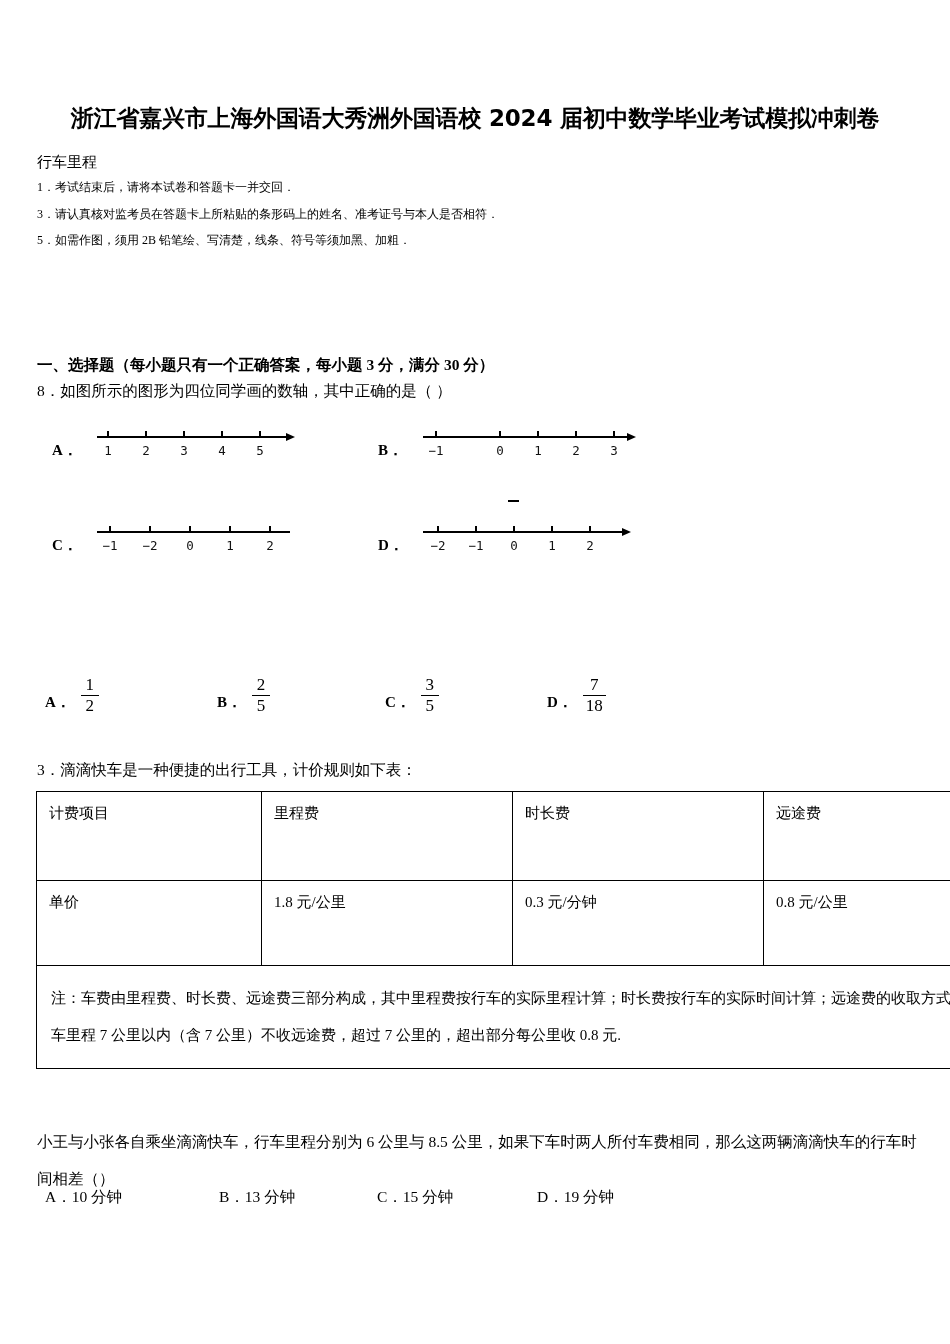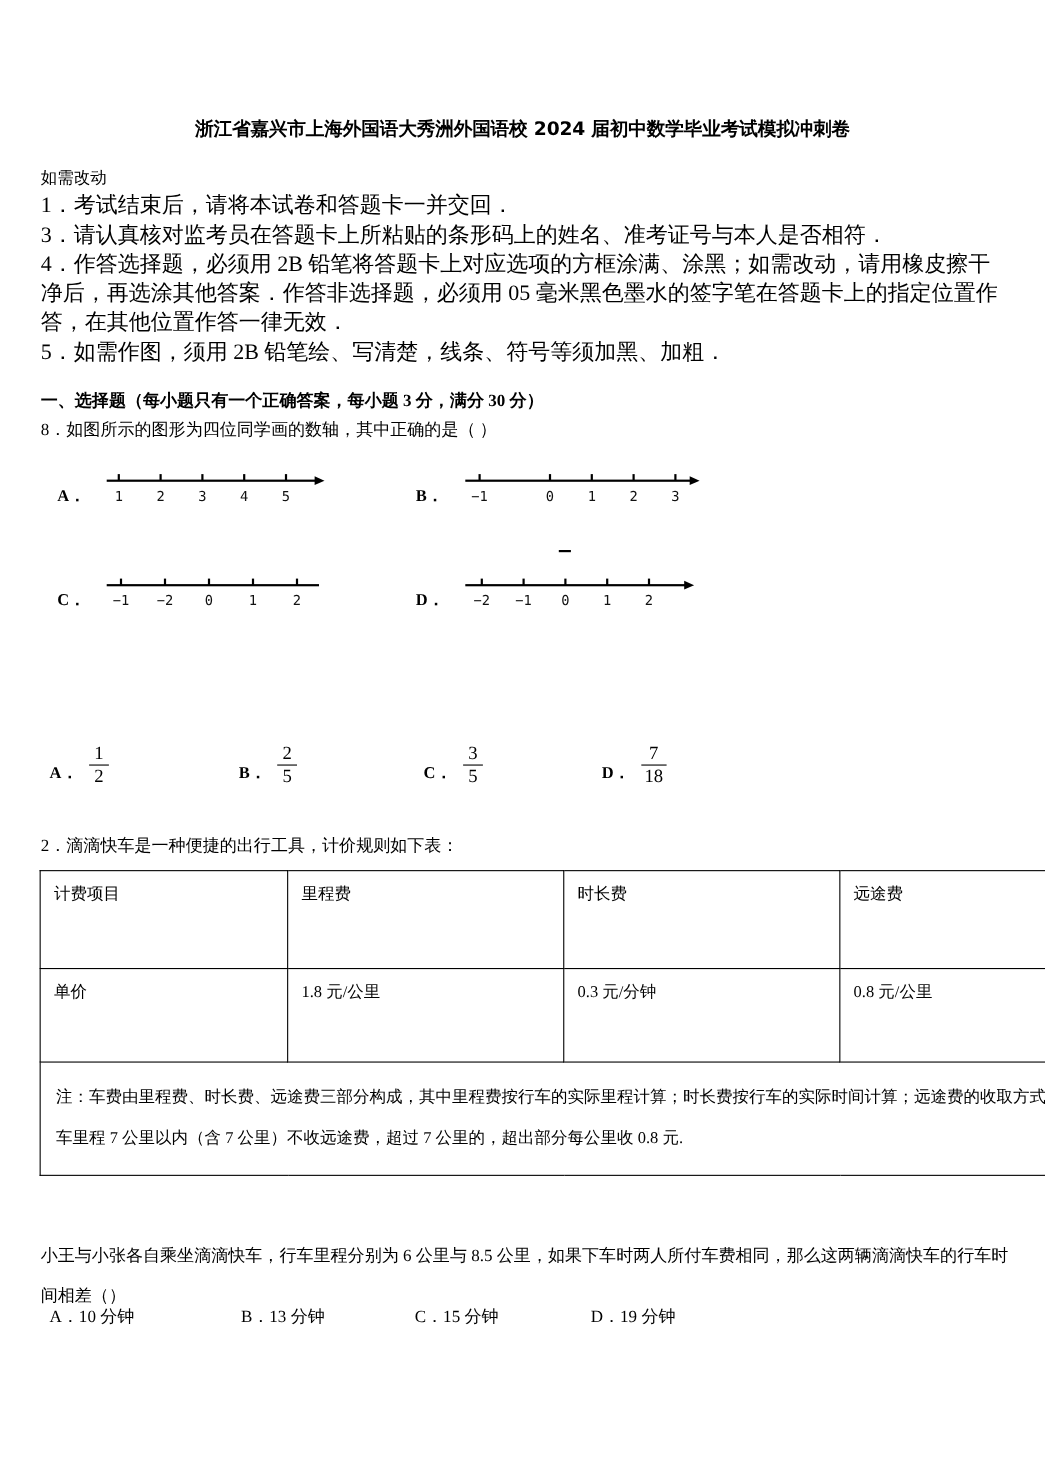--- a/index.html
+++ b/index.html
@@ -25,41 +25,41 @@
 
   
   .doc-title {
     position: absolute;
     left: 50px;
     top: 104px;
     width: 850px;
     text-align: center;
     font-family: "DejaVu Sans", "Liberation Sans", sans-serif;
     font-weight: bold;
-    font-size: 17px;
+    font-size: 23px;
     letter-spacing: -0.2px;
     white-space: nowrap;
     line-height: 28px;
   }
 
   
   .notice {
     position: absolute;
     left: 37px;
     top: 150px;
     width: 880px;
     font-size: 15px;
     line-height: 26.5px;
   }
   .notice .n-head {
     font-size: 15px;
     line-height: 24px;
   }
   .notice .n-line {
-    font-size: 20px;
+    font-size: 12px;
     line-height: 26.5px;
     white-space: normal;
   }
 
   
   .sec-head {
     position: absolute;
     left: 37px;
     top: 352px;
     font-size: 15.5px;
@@ -223,24 +223,23 @@
   }
 </style>
 </head>
 <body>
 
 <div class="page">
 
   <div class="doc-title">浙江省嘉兴市上海外国语大秀洲外国语校 2024 届初中数学毕业考试模拟冲刺卷</div>
 
   <div class="notice">
-    <div class="n-head">如需改动</div>
+    <div class="n-head">行车里程</div>
     <div class="n-line">1．考试结束后，请将本试卷和答题卡一并交回．</div>
     <div class="n-line">3．请认真核对监考员在答题卡上所粘贴的条形码上的姓名、准考证号与本人是否相符．</div>
-    <div class="n-line">4．作答选择题，必须用 2B 铅笔将答题卡上对应选项的方框涂满、涂黑；如需改动，请用橡皮擦干净后，再选涂其他答案．作答非选择题，必须用 05 毫米黑色墨水的签字笔在答题卡上的指定位置作答，在其他位置作答一律无效．</div>
     <div class="n-line">5．如需作图，须用 2B 铅笔绘、写清楚，线条、符号等须加黑、加粗．</div>
   </div>
 
   <div class="sec-head">一、选择题（每小题只有一个正确答案，每小题 3 分，满分 30 分）</div>
 
   <div class="q1-stem">8．如图所示的图形为四位同学画的数轴，其中正确的是（    ）</div>
 
   <div class="nl-block" id="nl-a" style="left:52px; top:424px; width:300px; height:46px;">
     <span class="nl-label" style="left:0px; top:17px;">A．</span>
   <div class="nl-axis" style="left: 45px; top: 12px; width: 190px;"></div>
@@ -334,21 +333,21 @@
     <div class="opt-frac" style="left:510px; top:0px;">
       <span class="lab">D．</span>
       <span class="frac">
         <span class="num">7</span>
         <span class="bar"></span>
         <span class="den">18</span>
       </span>
     </div>
   </div>
 
-  <div class="q3-stem">2．滴滴快车是一种便捷的出行工具，计价规则如下表：</div>
+  <div class="q3-stem">3．滴滴快车是一种便捷的出行工具，计价规则如下表：</div>
 
   <table class="fare-table">
     <tbody>
       <tr class="r-head">
         <td class="c0">计费项目</td>
         <td class="c1">里程费</td>
         <td class="c2">时长费</td>
         <td class="c3">远途费</td>
       </tr>
       <tr class="r-unit">

